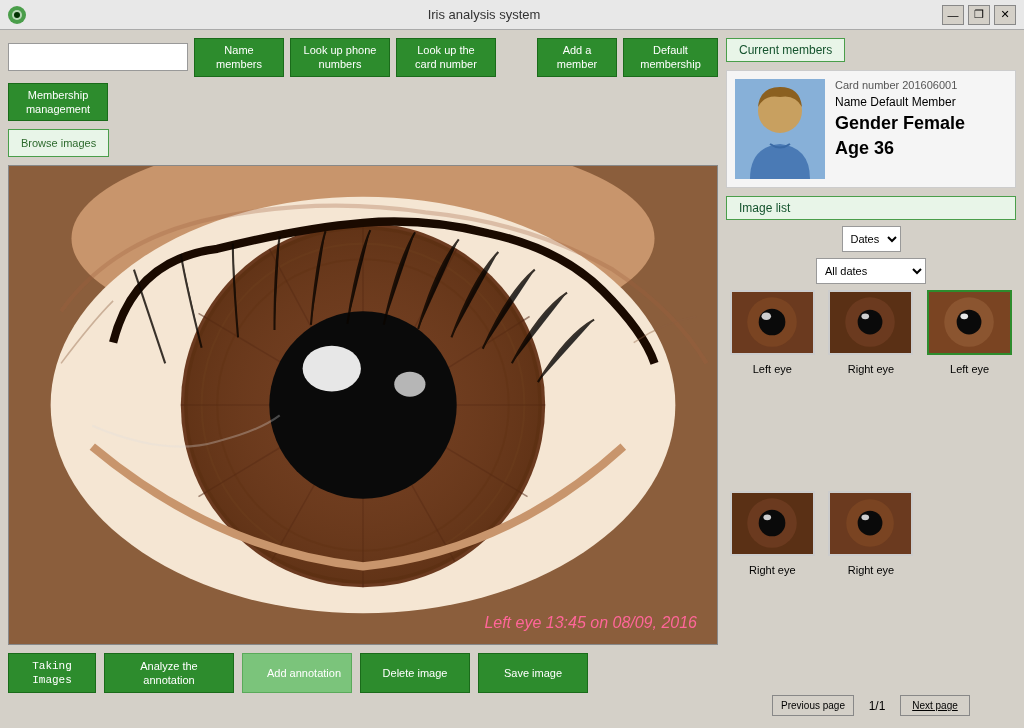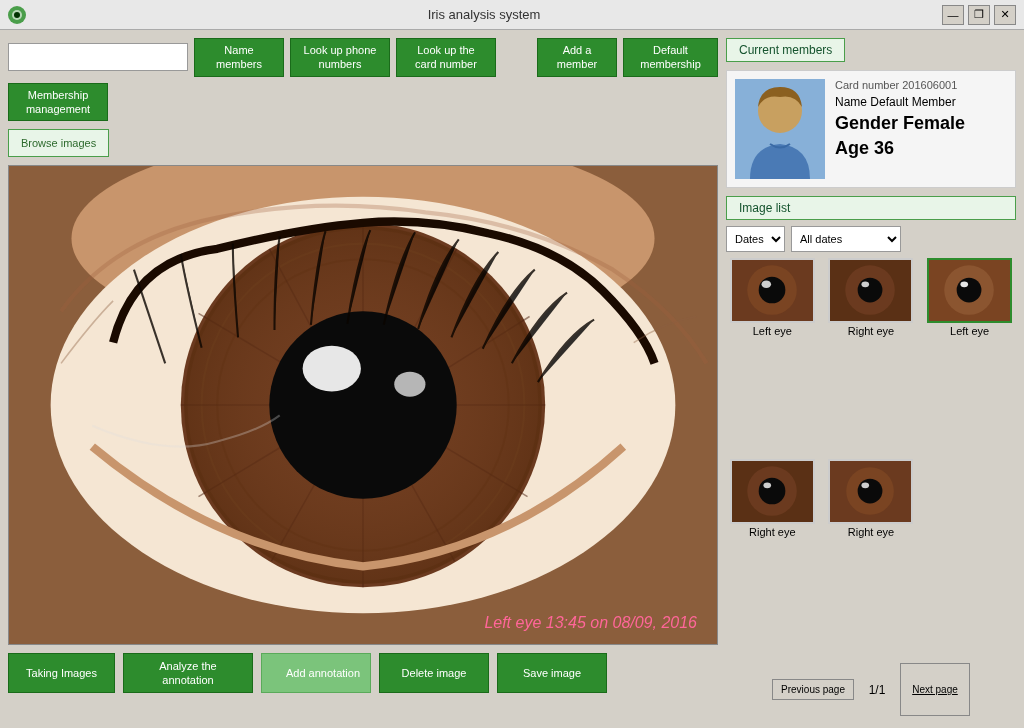--- a/index.html
+++ b/index.html
@@ -201,20 +201,21 @@
       flex: 1;
       display: flex;
       flex-direction: column;
       gap: 6px;
     }
 
     .date-filters {
       display: flex;
       gap: 6px;
       align-items: center;
+      flex-direction: column;
     }
 
     .date-select {
       height: 26px;
       border: 1px solid #999;
       background: white;
       font-size: 11px;
       padding: 0 4px;
     }
 
@@ -240,21 +241,21 @@
       position: relative;
     }
 
     .thumbnail-img.selected {
       border: 2px solid #2d8c2d;
     }
 
     .thumbnail-label {
       font-size: 11px;
       text-align: center;
-      margin-top: 2px;
+      margin-top: 8px;
     }
 
     .pagination {
       display: flex;
       align-items: center;
       justify-content: center;
       gap: 8px;
       padding: 4px;
     }
 
@@ -393,21 +394,21 @@
         <path d="M600,180 Q630,160 660,155" fill="none" stroke="#8b6040" stroke-width="1.5" opacity="0.4"></path>
 
         <path d="M80,260 Q150,290 200,275 Q240,265 260,250" fill="none" stroke="#ddd" stroke-width="2" opacity="0.3"></path>
       </svg>
 
       
       <div class="image-label" style="color:#ff6699; font-size:16px; font-style:italic; position:absolute; bottom:12px; right:20px;">Left eye 13:45 on 08/09, 2016</div>
     </div>
 
     <div class="bottom-toolbar">
-      <button class="btn-green" style="width:107px; height:40px;">Taking Images</button>
+      <button class="btn-green" style="width:88px; height:40px;font-family:Liberation Mono, monospace;">Taking Images</button>
       <button class="btn-green" style="width:130px; height:40px;">Analyze the annotation</button>
       <button class="btn-light-green" style="width:110px; height:40px;">Add annotation</button>
       <button class="btn-green" style="width:110px; height:40px;">Delete image</button>
       <button class="btn-green" style="width:110px; height:40px;">Save image</button>
     </div>
 
   </div>
 
   <div class="right-panel">
 
@@ -510,20 +511,20 @@
             </svg>
           </div>
           <span class="thumbnail-label">Right eye</span>
         </div>
 
       </div>
 
       <div class="pagination">
         <button class="btn-gray" style="font-size:10px; padding:4px 8px;">Previous page</button>
         <span class="page-info">1/1</span>
-        <button class="btn-gray" style="font-size:10px; padding:20px 8px;text-decoration:underline;">Next page</button>
+        <button class="btn-gray" style="font-size:10px; padding:4px 8px;text-decoration:underline;">Next page</button>
       </div>
 
     </div>
 
   </div>
 
 </div>
 
 </body></html>

